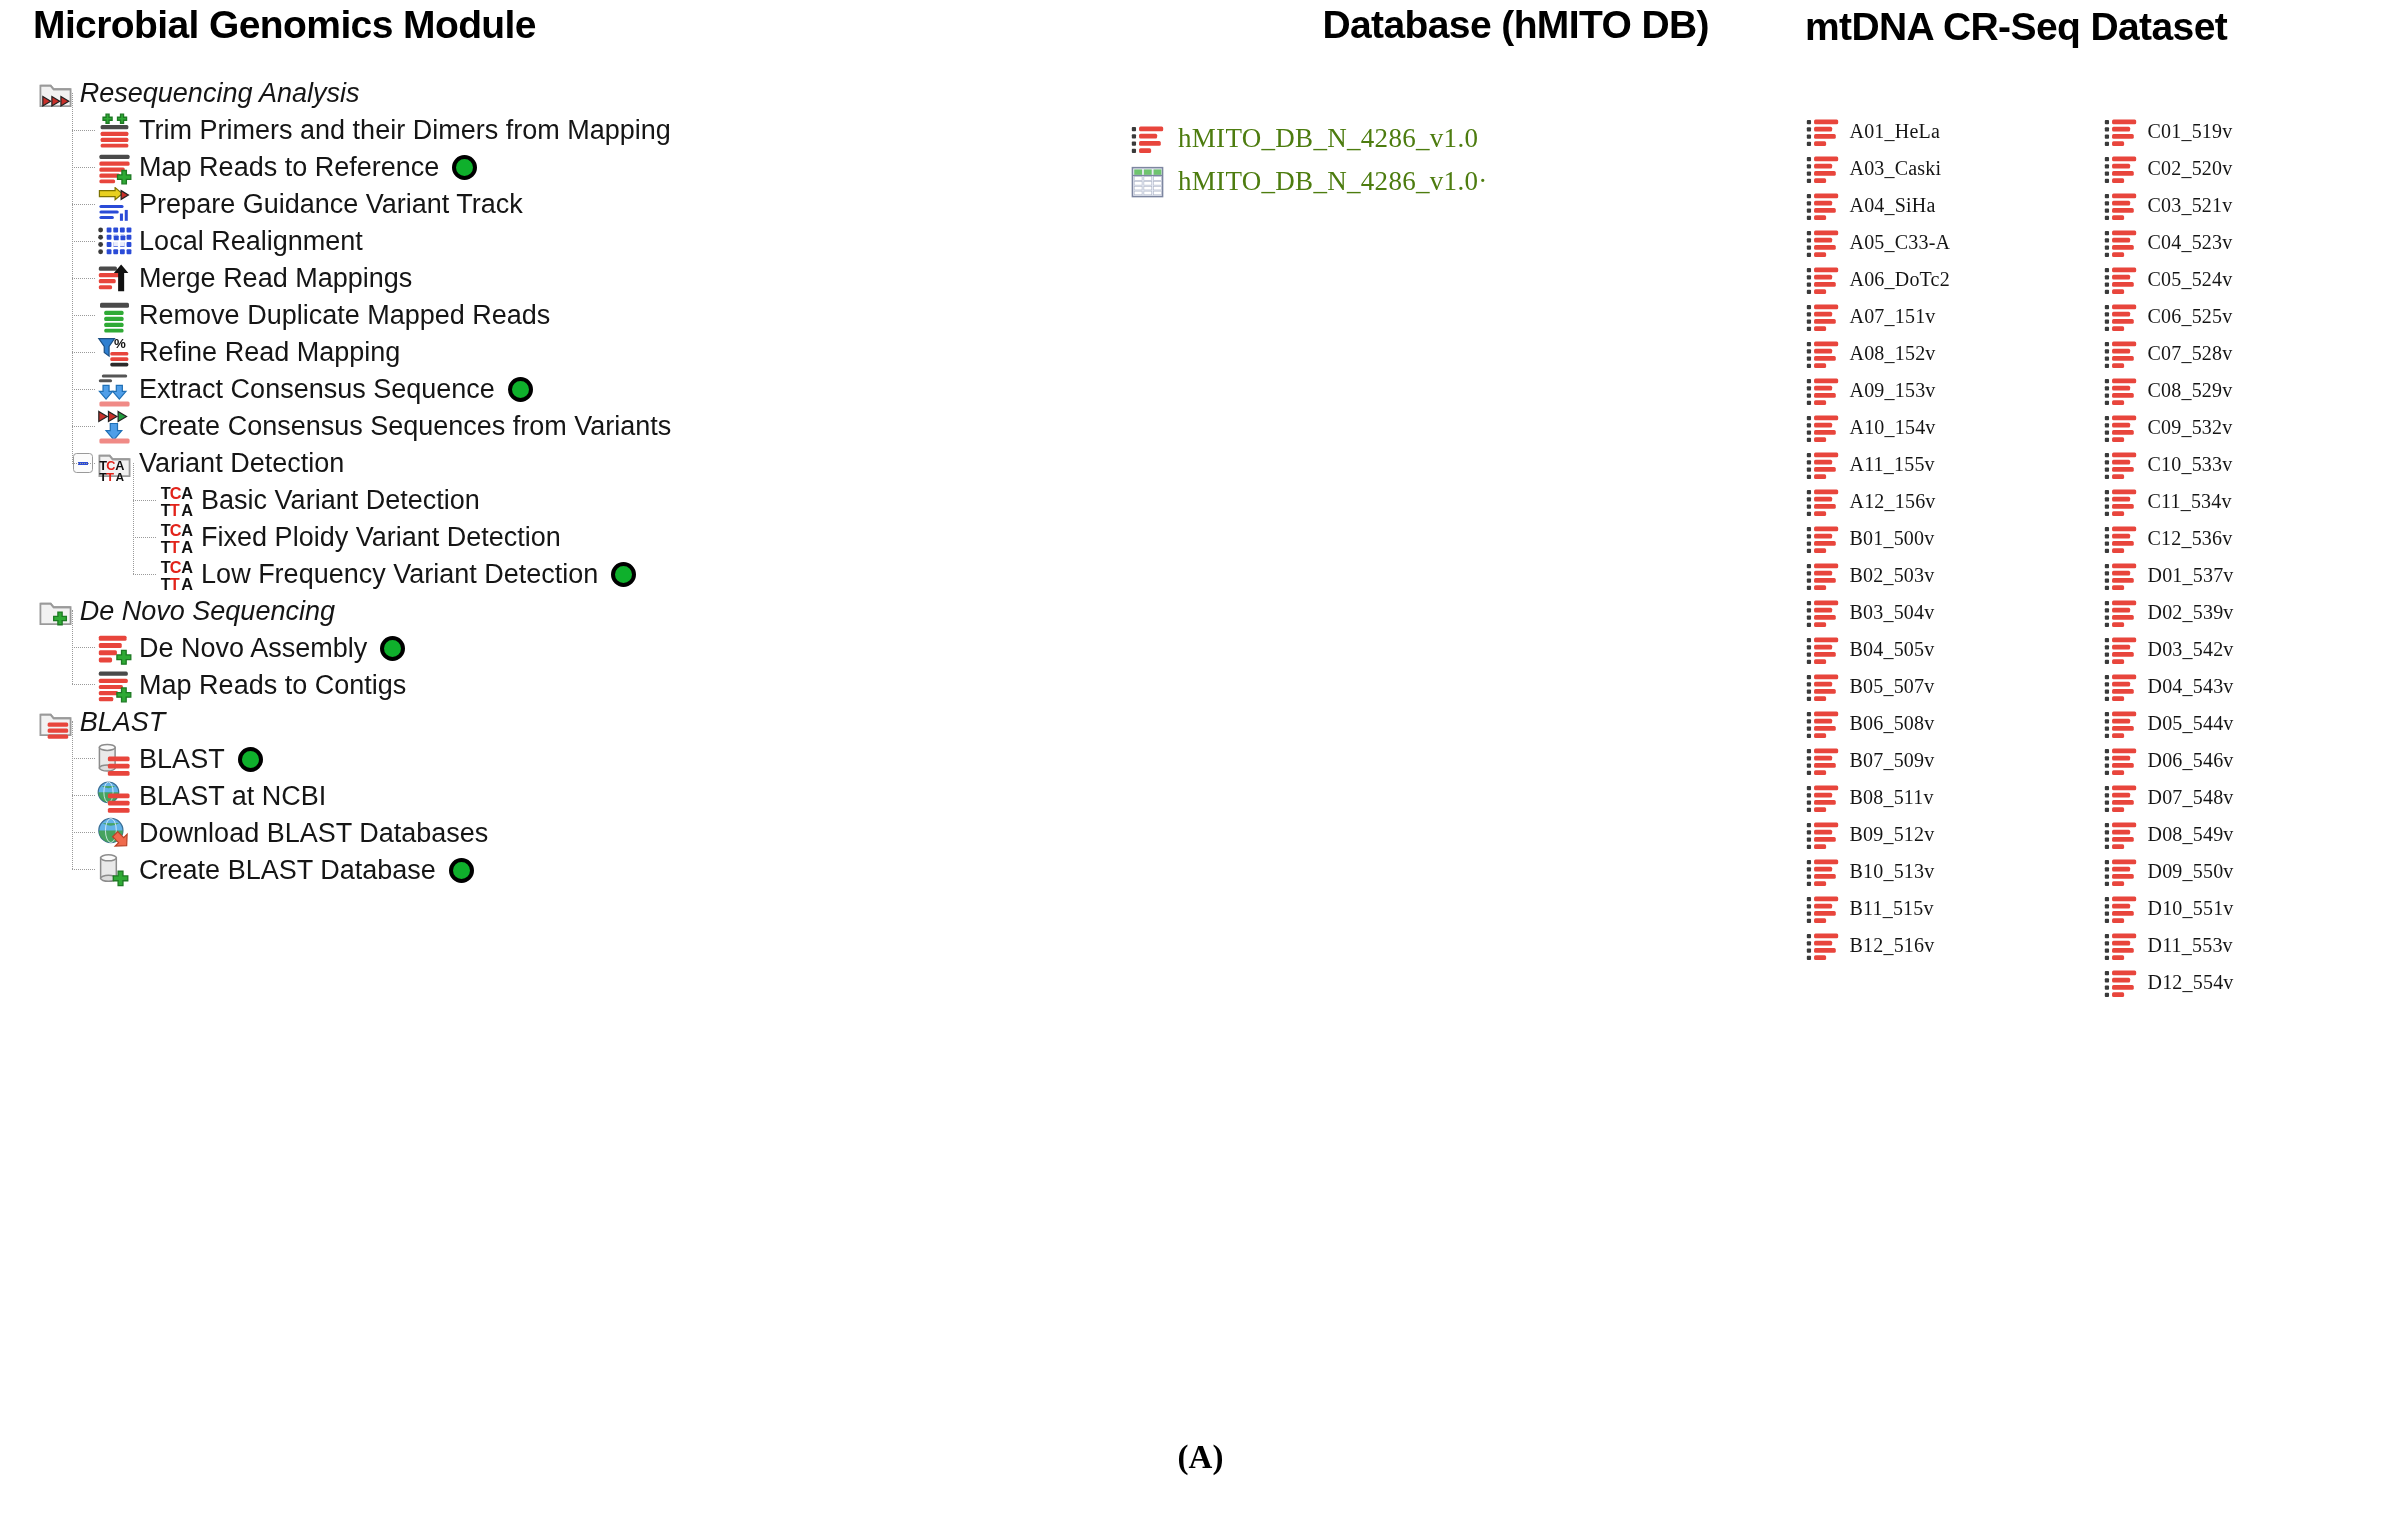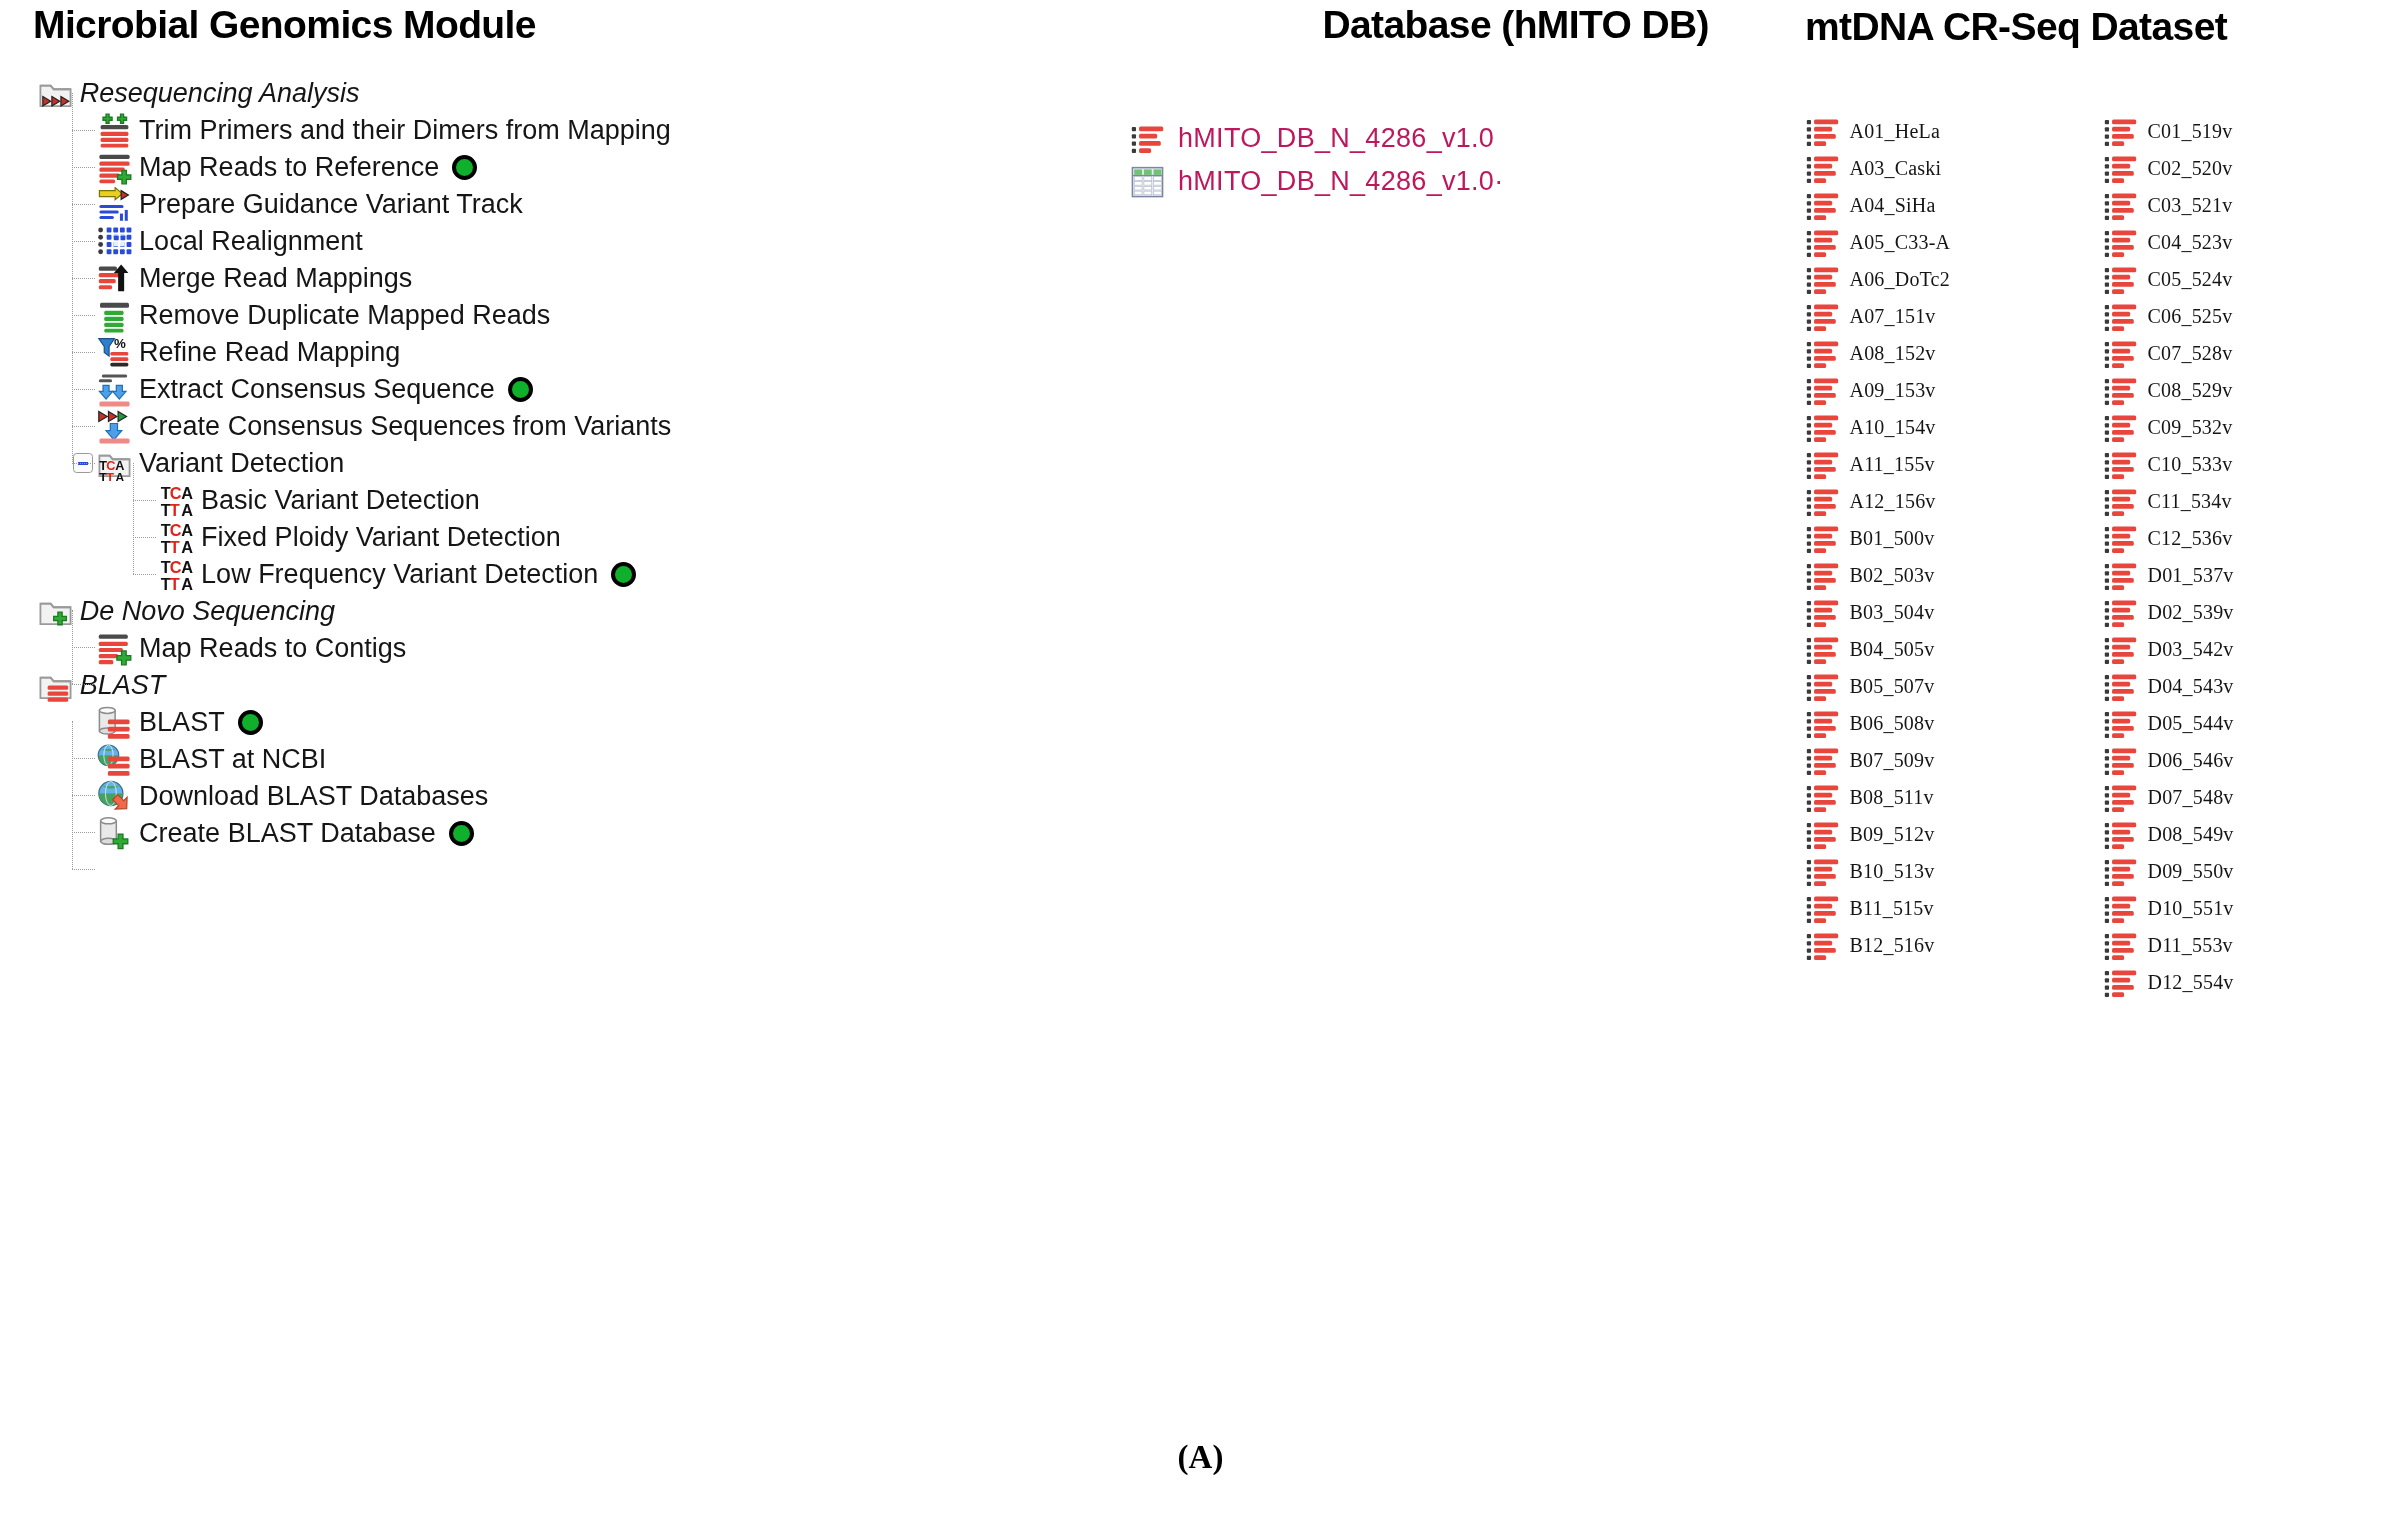--- a/index.html
+++ b/index.html
@@ -90,22 +90,22 @@
   .icon svg{display:block;width:35px;height:35px;}
 
   
   #db-panel{left:1066px;width:643px;text-align:right;}
   #db-panel .panel-title{margin:4.8px 0 0 0;}
   .db-list{margin-top:73px;padding-left:64px;}
   .db-row{height:43px;display:flex;align-items:center;white-space:nowrap;}
   .db-row .label{
     font-size:27px;
     padding-left:13px;
-    color:#be185d;
-    font-family:Liberation Sans, sans-serif;
+    color:#4d7c0f;
+    font-family:Liberation Serif, serif;
     letter-spacing:0.3px;
   }
 
   
   #mt-panel{left:1805px;width:597px;}
   #mt-panel .panel-title{margin:7px 0 0 0;}
   .mt-cols{margin-top:67px;display:flex;}
   .mt-col{width:298px;}
   .mt-row{height:37px;display:flex;align-items:center;white-space:nowrap;}
   .mt-row .label{
@@ -347,20 +347,33 @@
             <path d="M4 16 L4 50 L54 50 L54 22 L26 22 L21 16 Z" fill="#f2f2f2" stroke="#9a9a9a" stroke-width="3"></path>
           <path d="M4 16 L21 16 L26 22 L54 22" fill="none" stroke="#9a9a9a" stroke-width="3"></path>
       <path d="M33 30 h7 v7 h7 v7 h-7 v7 h-7 v-7 h-7 v-7 h7 Z" fill="#2faa35" stroke="#1d7a23" stroke-width="2.2"></path>
           </svg>
         </span>
         <span class="label">De Novo Sequencing</span>
       </div>
       <div class="row lvl1">
         <span class="icon">
           <svg viewBox="0 0 58 58">
+      <rect x="3" y="8" width="46" height="8" rx="2.5" fill="#e8453c"></rect>
+            <rect x="3" y="20" width="38" height="8" rx="2.5" fill="#e8453c"></rect>
+            <rect x="3" y="32" width="30" height="8" rx="2.5" fill="#e8453c"></rect>
+            <rect x="3" y="44" width="22" height="8" rx="2.5" fill="#e8453c"></rect>
+      <path d="M40.666666666666664 32 h7.666666666666667 v7.666666666666667 h7.666666666666667 v7.666666666666667 h-7.666666666666667 v7.666666666666667 h-7.666666666666667 v-7.666666666666667 h-7.666666666666667 v-7.666666666666667 h7.666666666666667 Z" fill="#2faa35" stroke="#1d7a23" stroke-width="2.2"></path>
+          </svg>
+        </span>
+        <span class="label">De Novo Assembly</span>
+        <span class="green-dot"></span>
+      </div>
+      <div class="row lvl1">
+        <span class="icon">
+          <svg viewBox="0 0 58 58">
       <rect x="3" y="6" width="48" height="7" rx="2.5" fill="#4a4a4a"></rect>
       <rect x="3" y="18" width="48" height="7" rx="2.5" fill="#e8453c"></rect>
             <rect x="3" y="28" width="40" height="7" rx="2.5" fill="#e8453c"></rect>
             <rect x="3" y="38" width="32" height="7" rx="2.5" fill="#e8453c"></rect>
             <rect x="3" y="48" width="24" height="7" rx="2.5" fill="#e8453c"></rect>
       <path d="M40.666666666666664 33 h7.666666666666667 v7.666666666666667 h7.666666666666667 v7.666666666666667 h-7.666666666666667 v7.666666666666667 h-7.666666666666667 v-7.666666666666667 h-7.666666666666667 v-7.666666666666667 h7.666666666666667 Z" fill="#2faa35" stroke="#1d7a23" stroke-width="2.2"></path>
           </svg>
         </span>
         <span class="label">Map Reads to Contigs</span>
       </div>

